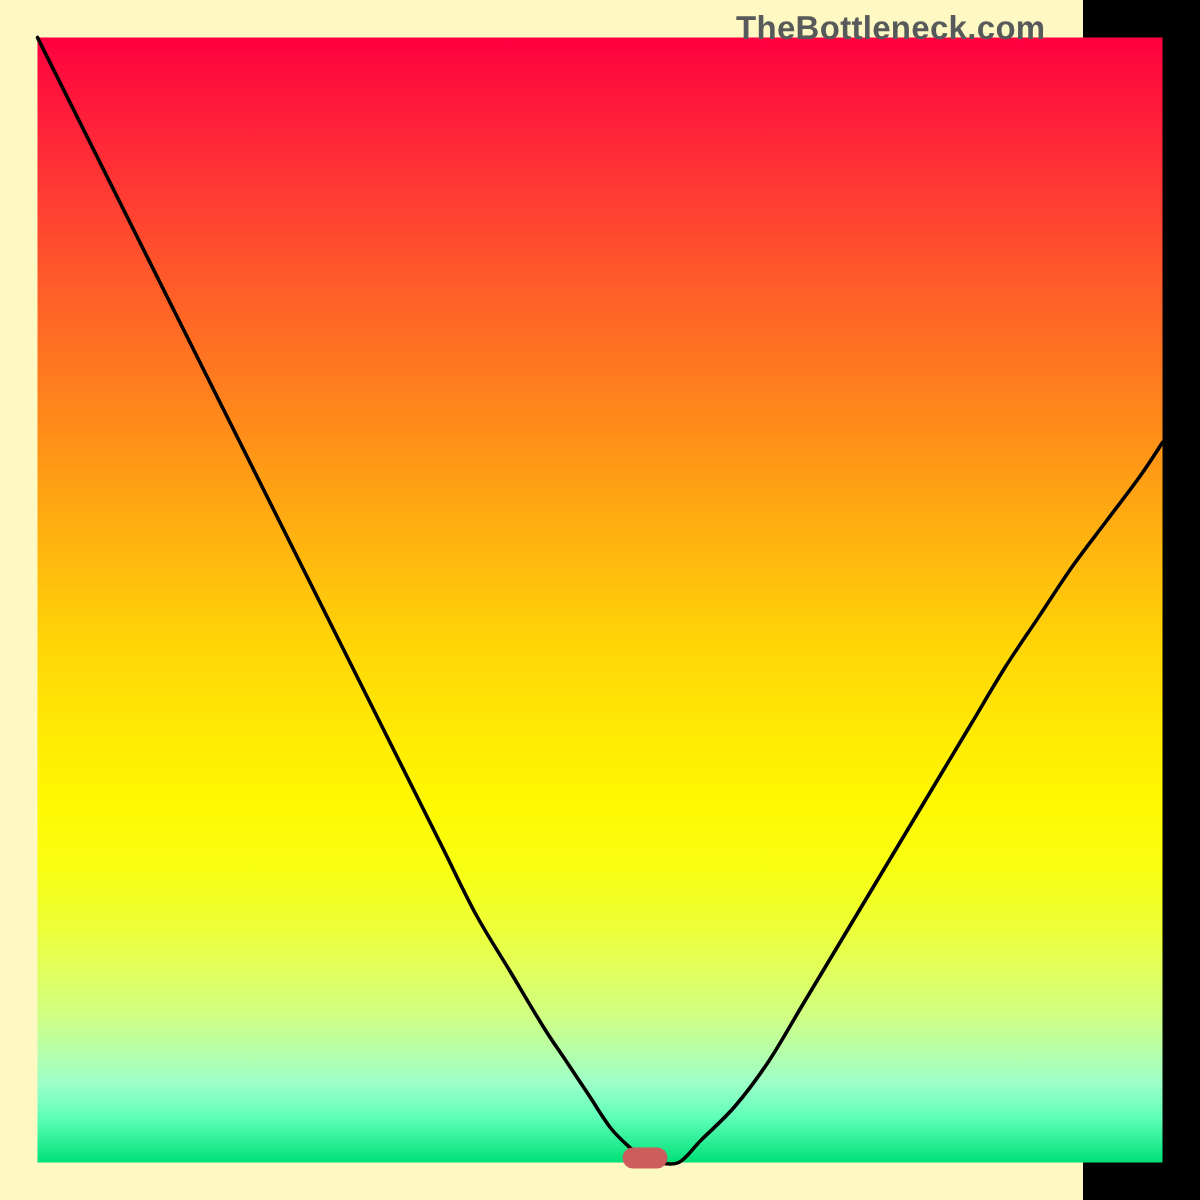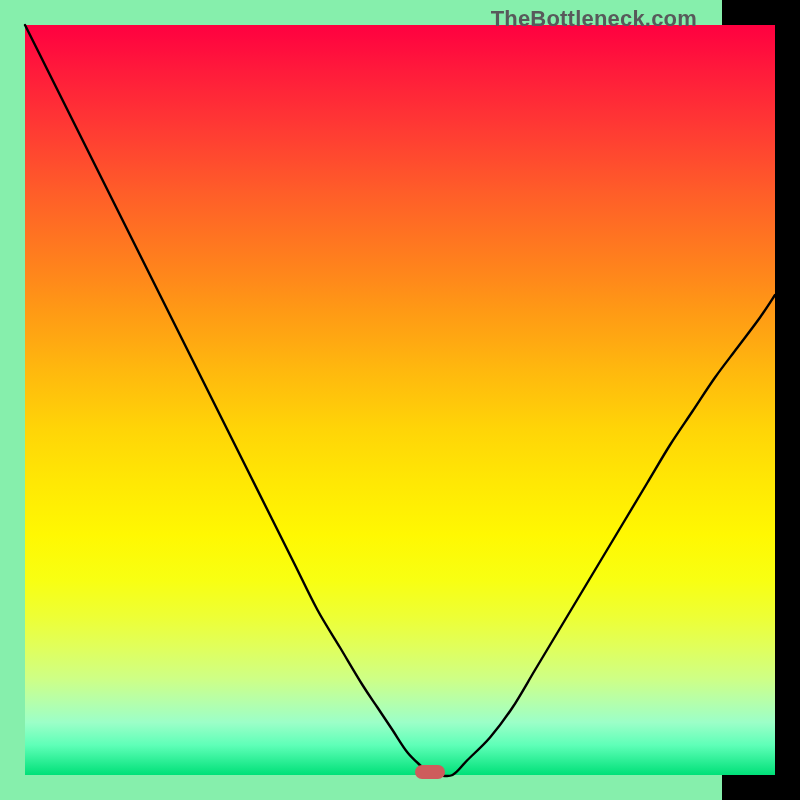--- a/index.html
+++ b/index.html
@@ -1,21 +1,21 @@
 <!DOCTYPE html>
 <html><head>
 <meta charset="utf-8">
 <style>
   * { margin: 0; padding: 0; box-sizing: border-box; }
   html, body { width: 800px; height: 800px; overflow: hidden; background: #000; }
   .frame {
     position: relative;
     width: 722px;
     height: 800px;
-    background: #86efac;
+    background: #fef9c3;
   }
   .plot-area {
     position: absolute;
     left: 25px;
     top: 25px;
     width: 750px;
     height: 750px;
     background: linear-gradient(to bottom,
       #ff0040 0%,
       #ff1a3b 6%,

